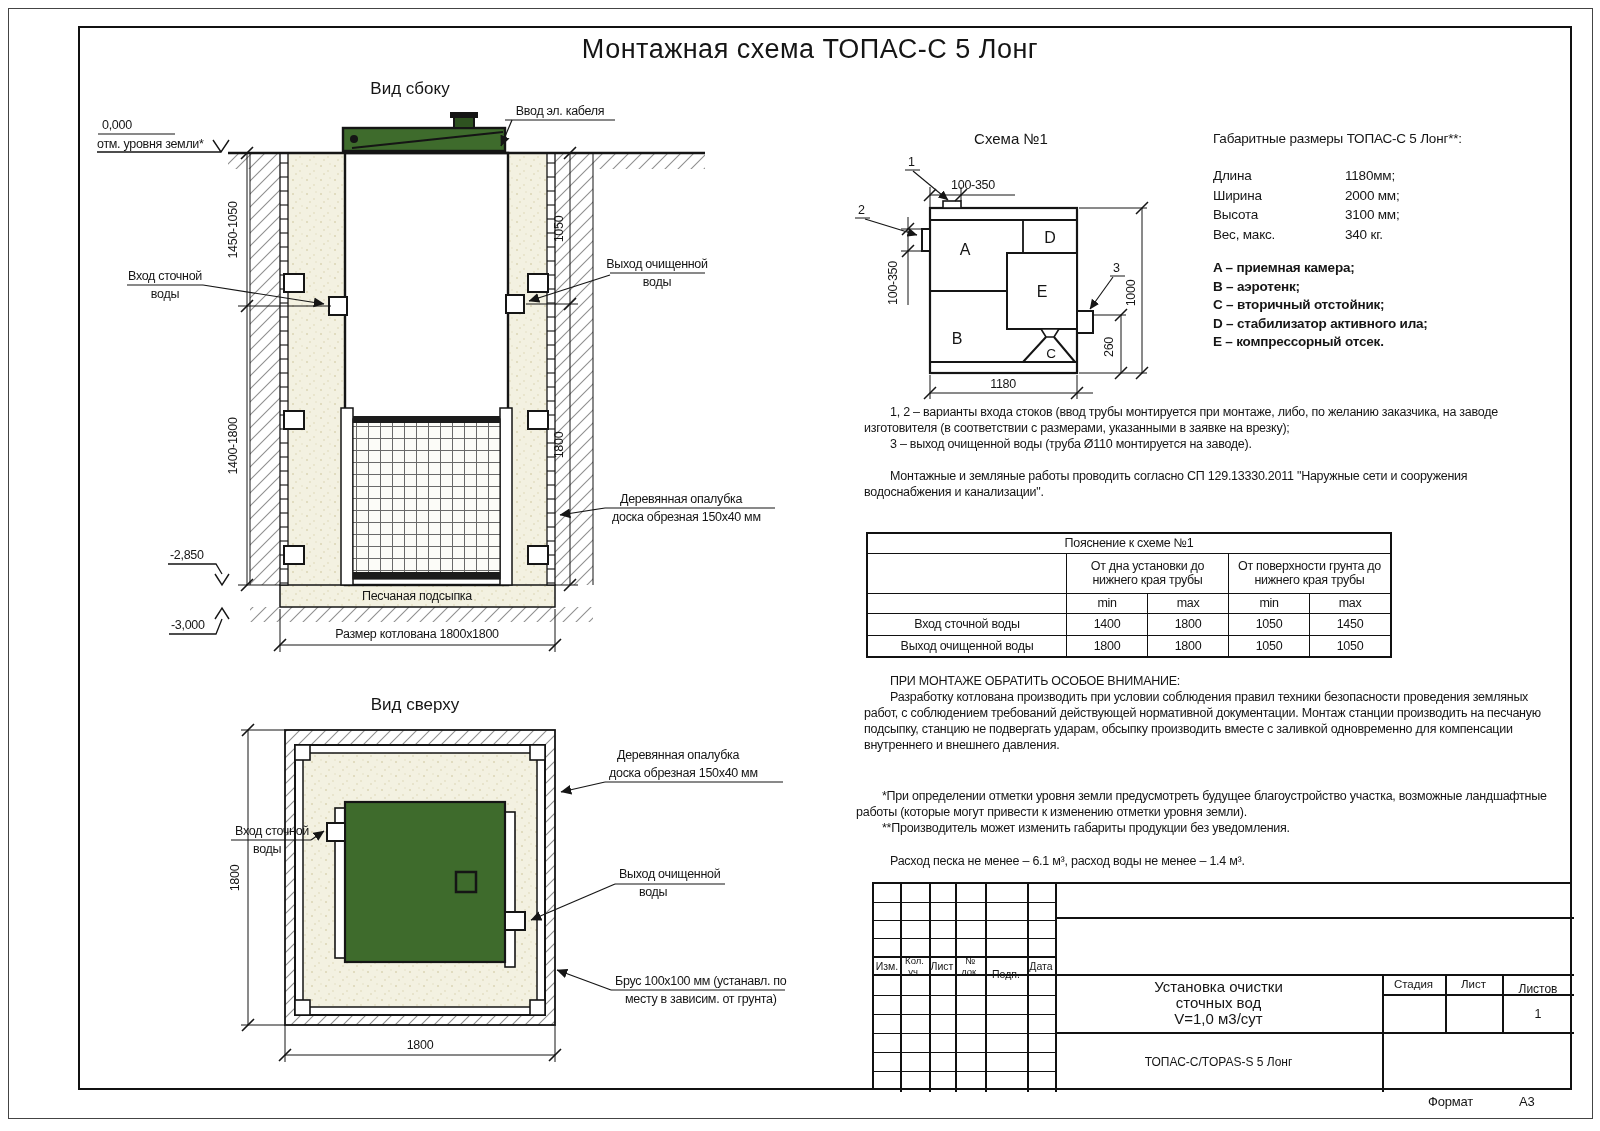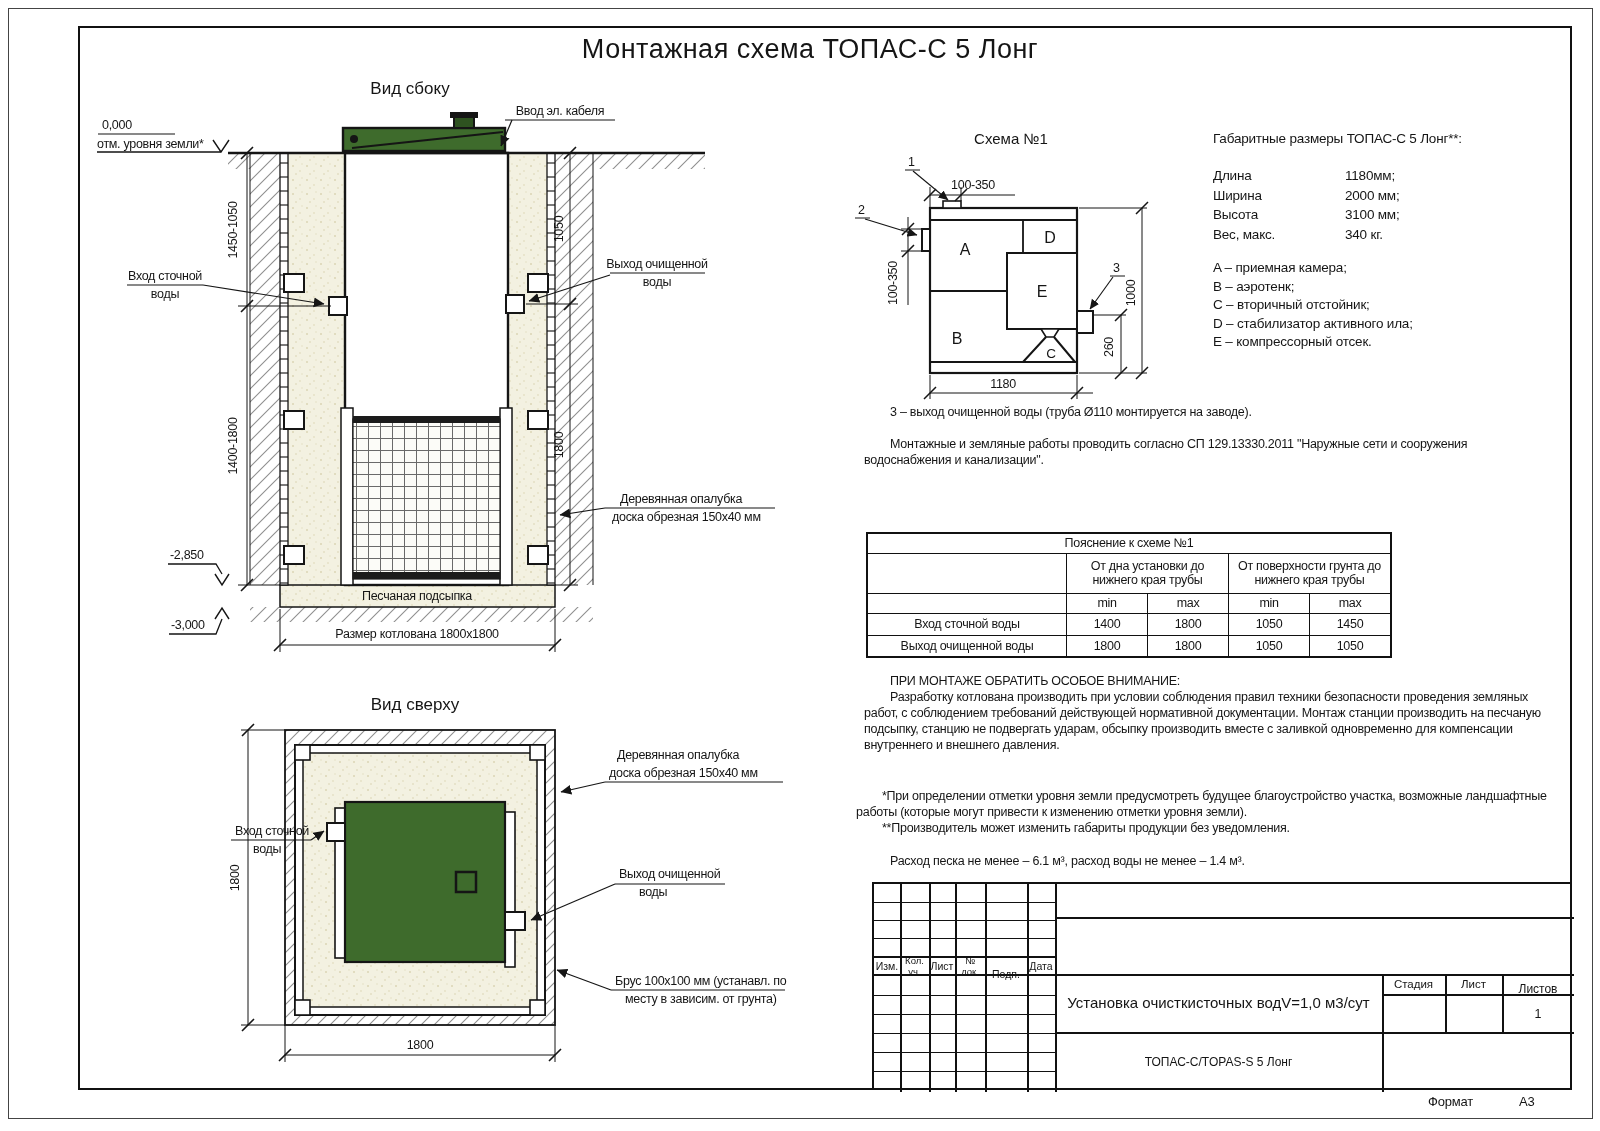--- a/index.html
+++ b/index.html
@@ -12,21 +12,21 @@
   .vtitle{font-size:17px;}
   .dim{font-size:12.5px;letter-spacing:-0.3px;}
   .lbl{font-size:12.5px;letter-spacing:-0.3px;}
   .cmp{font-size:16px;}
   .txt{font-size:12.5px;letter-spacing:-0.25px;line-height:16px;}
   .txt p{margin:0;text-indent:26px;}
   .specs{font-size:13.5px;letter-spacing:-0.2px;}
   .specs .hd{margin-bottom:20px;}
   .specs .row{display:flex;line-height:19.5px;align-items:flex-end;}
   .specs .sl{width:132px;}
-  .specs .legend{margin-top:15px;line-height:18.5px;}
+  .specs .legend{margin-top:15px;line-height:18.5px;font-weight:bold;}
   table.expl{border-collapse:collapse;font-size:12.5px;letter-spacing:-0.3px;}
   table.expl td{border:1.6px solid #111;text-align:center;padding:0 4px;}
   table.expl{border:2.2px solid #111;}
   .underl{}
   
   .tb{left:872px;top:882px;width:700px;height:208px;border:2.5px solid #111;box-sizing:border-box;font-size:10.5px;}
   .tb .ln{position:absolute;background:#111;}
   .tb .cell{position:absolute;display:flex;align-items:center;justify-content:center;text-align:center;overflow:hidden;}
   .fmt{font-size:13px;letter-spacing:-0.2px;}
 </style>
@@ -342,20 +342,21 @@
   <div class="legend">
     <div>A – приемная камера;</div>
     <div>B – аэротенк;</div>
     <div>C – вторичный отстойник;</div>
     <div>D – стабилизатор активного ила;</div>
     <div>E – компрессорный отсек.</div>
   </div>
 </div>
 
 <div class="abs txt" style="left:864px;top:404px;width:690px">
+  <p>1, 2 – варианты входа  стоков (ввод трубы монтируется при монтаже, либо, по желанию заказчика, на заводе изготовителя (в соответствии с размерами, указанными в заявке на врезку);</p>
   <p>3 – выход очищенной воды (труба Ø110 монтируется на заводе).</p>
   <p style="margin-top:16px">Монтажные и земляные работы проводить согласно СП 129.13330.2011 "Наружные сети и сооружения водоснабжения и канализации".</p>
 </div>
 
 <table class="expl abs" style="left:866px;top:532px">
   <tbody>
       <tr style="height:20px">
         <td colspan="5">Пояснение к схеме №1</td>
       </tr>
   <tr style="height:40px">
@@ -427,21 +428,21 @@
   <div class="ln" style="left:181px;top:148px;width:519px;height:2px"></div>
   <div class="ln" style="left:508px;top:110px;width:192px;height:1.5px"></div>
 
   <div class="cell" style="left:0;top:72px;width:26px;height:20px">Изм.</div>
   <div class="cell" style="left:26px;top:72px;width:29px;height:20px;font-size:9.5px">Кол. уч.</div>
   <div class="cell" style="left:55px;top:72px;width:26px;height:20px">Лист</div>
   <div class="cell" style="left:81px;top:72px;width:30px;height:20px;font-size:9.5px">№ док.</div>
   <div class="cell" style="left:111px;top:72px;width:42px;height:36px">Подп.</div>
   <div class="cell" style="left:153px;top:72px;width:28px;height:20px">Дата</div>
 
-  <div class="cell" style="left:181px;top:90px;width:327px;height:58px;font-size:15px;line-height:16px;flex-direction:row">
+  <div class="cell" style="left:181px;top:90px;width:327px;height:58px;font-size:15px;line-height:16px;flex-direction:column">
     <div>Установка очистки</div>
     <div>сточных вод</div>
     <div>V=1,0 м3/сут</div>
   </div>
 
   <div class="cell" style="left:508px;top:90px;width:63px;height:20px;font-size:11.5px">Стадия</div>
   <div class="cell" style="left:571px;top:90px;width:57px;height:20px;font-size:11.5px">Лист</div>
   <div class="cell" style="left:628px;top:90px;width:72px;height:29px;font-size:12px">Листов</div>
   <div class="cell" style="left:628px;top:111px;width:72px;height:37px;font-size:12.5px">1</div>
 

